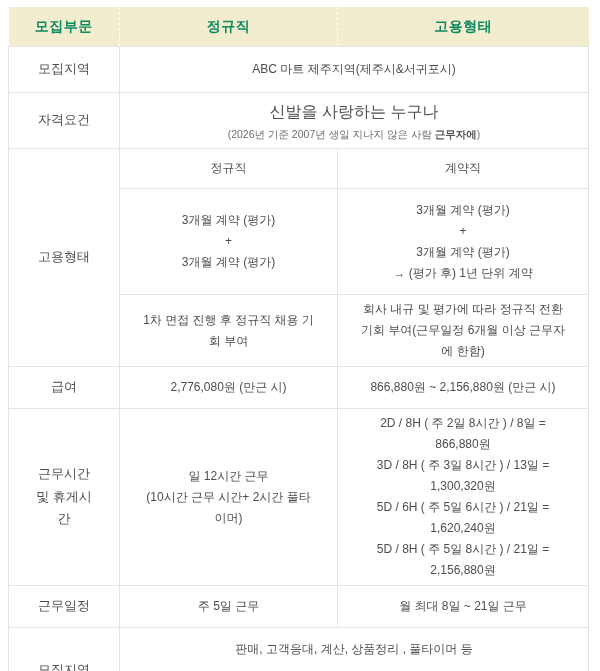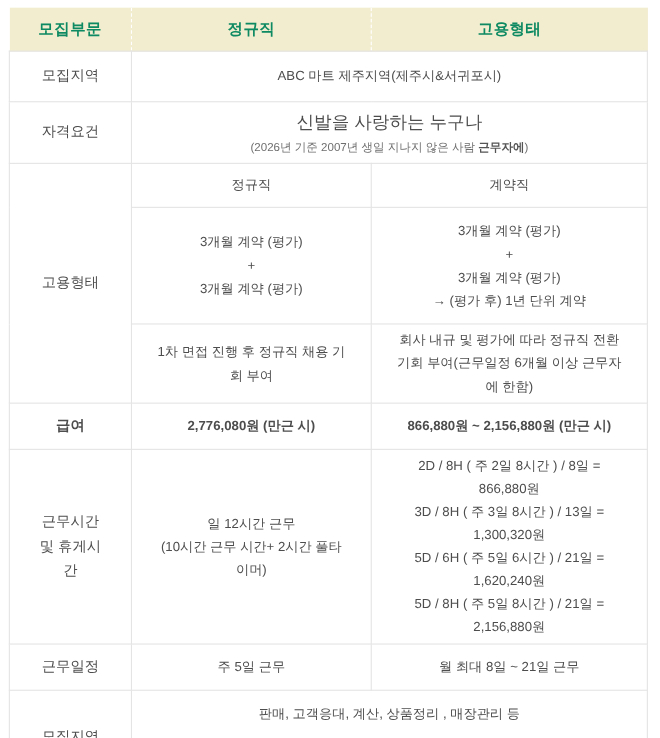--- a/index.html
+++ b/index.html
@@ -60,21 +60,21 @@
   }
   .sub-note strong { color: #555555; }
   .main-line { font-size: 16px; }
 
   
   tr.r-region   td { height: 46px; }
   tr.r-qual     td { height: 56px; }
   tr.r-emp1     td { height: 40px; }
   tr.r-emp2     td { height: 106px; }
   tr.r-emp3     td { height: 51px; }
-  tr.r-salary   td { height: 42px; font-weight: bold; }
+  tr.r-salary   td { height: 42px; }
   tr.r-hours    td { height: 96px; }
   tr.r-sched    td { height: 42px; }
   tr.r-duty1    td { height: 44px; }
   tr.r-duty2    td { height: 41px; }
   tr.r-etc      td { height: 55px; }
 </style>
 </head>
 <body>
 
 <div class="page">
@@ -146,21 +146,21 @@
     </tr>
 
     <tr class="r-sched">
       <td class="rowlabel">근무일정</td>
       <td>주 5일 근무</td>
       <td>월 최대 8일 ~ 21일 근무</td>
     </tr>
 
     <tr class="r-duty1">
       <td class="rowlabel" rowspan="2">모집지역</td>
-      <td colspan="2">판매, 고객응대, 계산, 상품정리 , 매장관리 등</td>
+      <td colspan="2">판매, 고객응대, 계산, 상품정리 , 풀타이머 등</td>
     </tr>
     <tr class="r-duty2">
       <td colspan="2">물류 입고 담당 및 상품 적재 및 창고 관리</td>
     </tr>
 
     <tr class="r-etc">
       <td class="rowlabel">기타</td>
       <td colspan="2" class="preline">국가 보훈 대상자는 관련법에 의해 우대함
 주부사원 지원가능</td>
     </tr>

